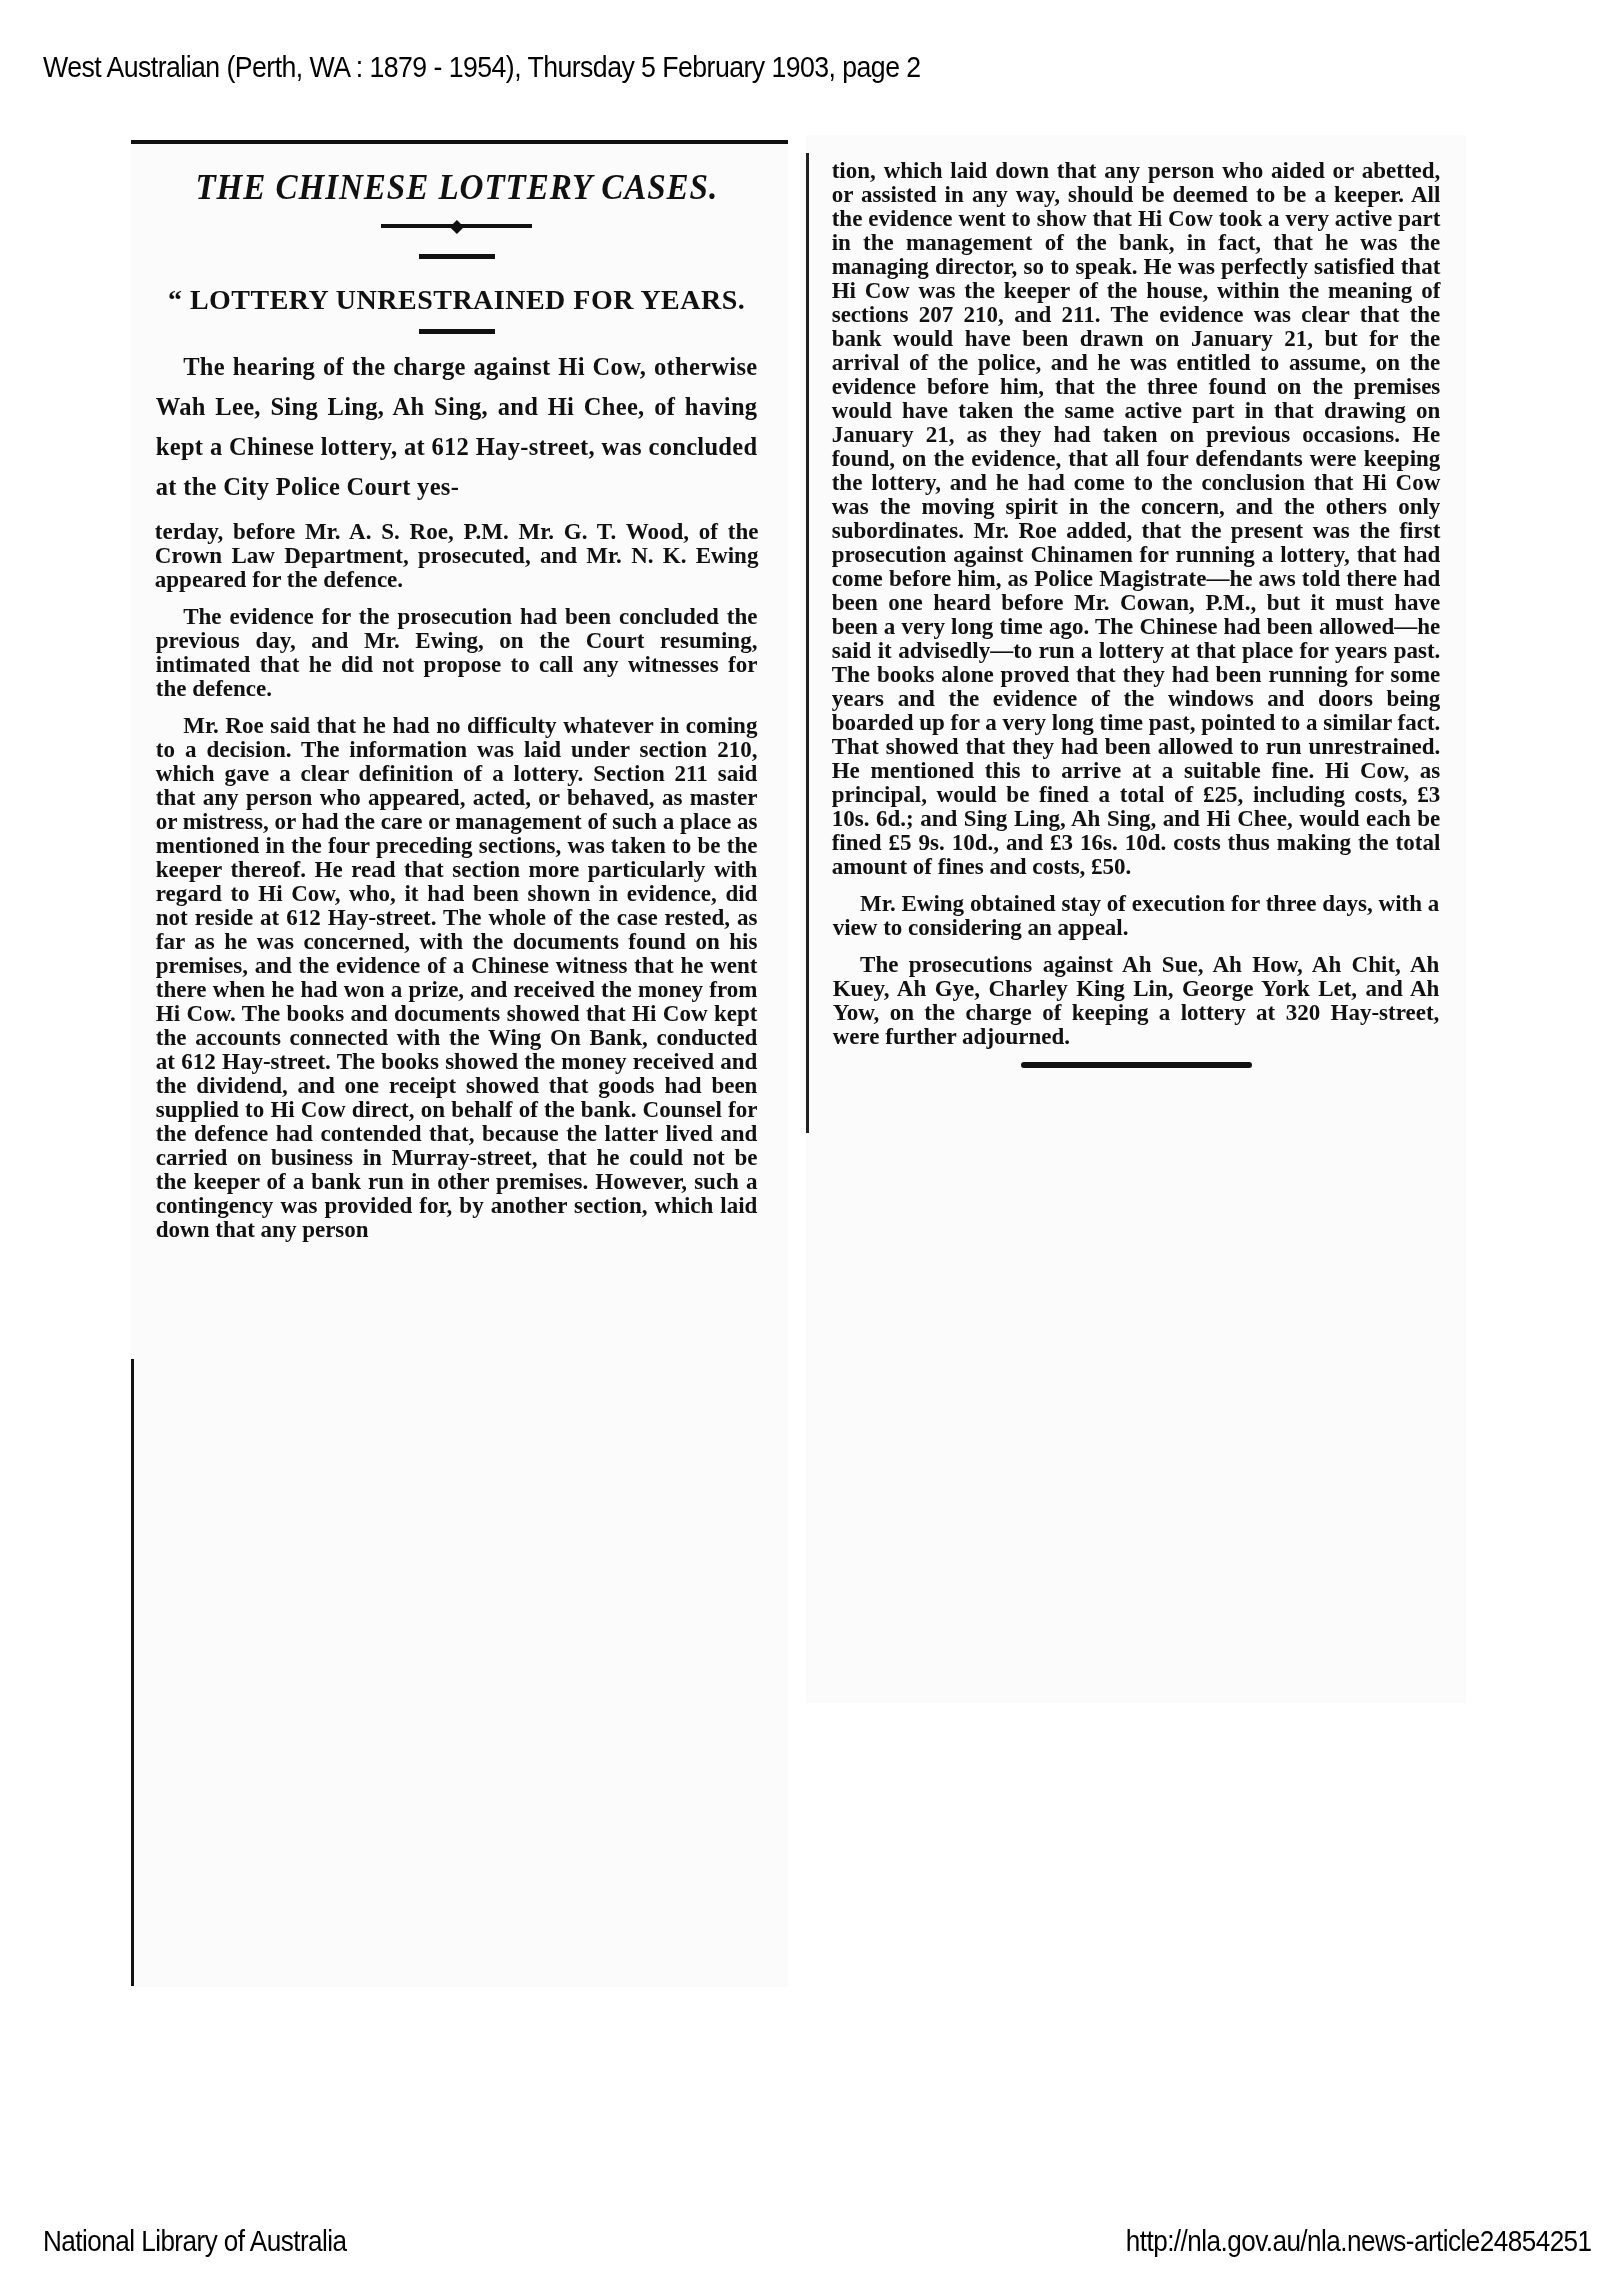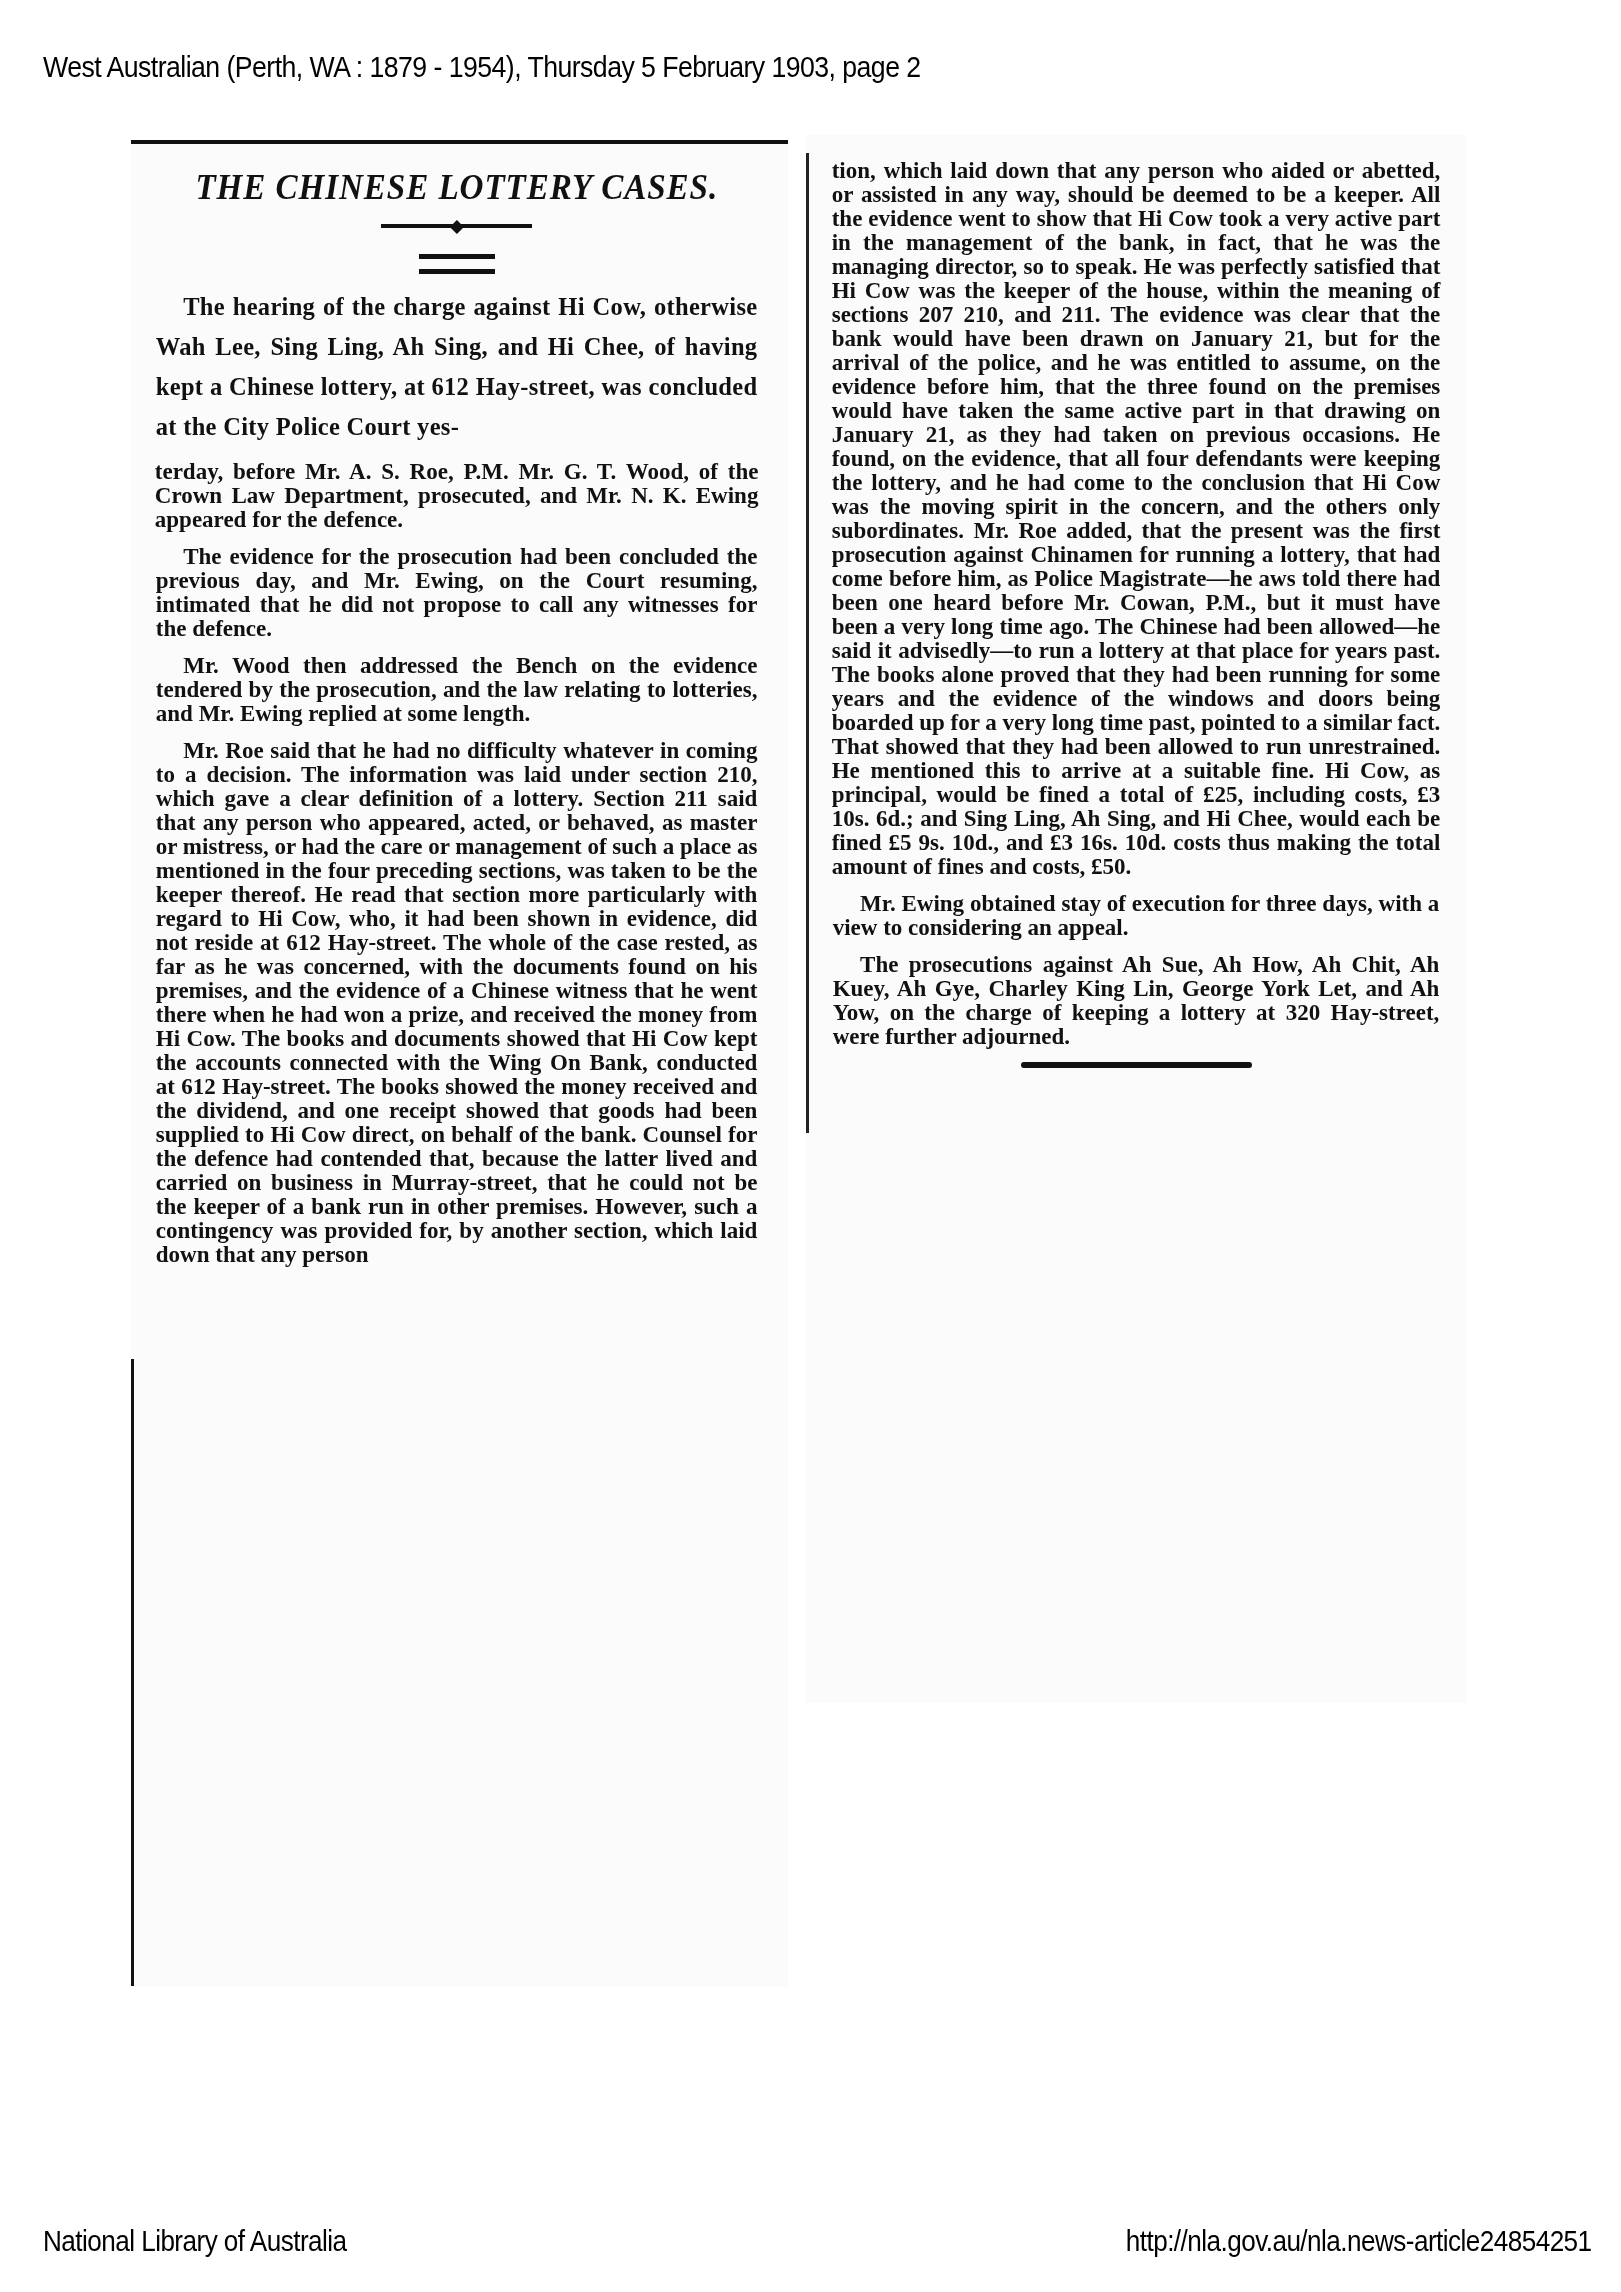--- a/index.html
+++ b/index.html
@@ -37,25 +37,25 @@
 <div class="page-header">West Australian (Perth, WA : 1879 - 1954), Thursday 5 February 1903, page 2</div>
 
 <div class="clip clip-left">
   <div class="col">
     <div class="headline">THE CHINESE LOTTERY CASES.</div>
     <div class="rule-diamond">
       <div class="bar"></div>
       <div class="dia"></div>
     </div>
     <div class="short-rule"></div>
+    <div class="deck">“ LOTTERY UNRESTRAINED FOR YEARS.</div>
     <div class="short-rule-2"></div>
     <p class="para lead-para">The hearing of the charge against Hi Cow, otherwise Wah Lee, Sing Ling, Ah Sing, and Hi Chee, of having kept a Chinese lottery, at 612 Hay-street, was concluded at the City Police Court yes-</p>
     <p class="cont">terday, before Mr. A. S. Roe, P.M. Mr. G. T. Wood, of the Crown Law Department, prosecuted, and Mr. N. K. Ewing appeared for the defence.</p>
     <p class="para">The evidence for the prosecution had been concluded the previous day, and Mr. Ewing, on the Court resuming, intimated that he did not propose to call any witnesses for the defence.</p>
-    <p class="para">Mr. Wood then addressed the Bench on the evidence tendered by the prosecution, and the law relating to lotteries, and Mr. Ewing replied at some length.</p>
     <p class="para">Mr. Roe said that he had no difficulty whatever in coming to a decision. The information was laid under section 210, which gave a clear definition of a lottery. Section 211 said that any person who appeared, acted, or behaved, as master or mistress, or had the care or management of such a place as mentioned in the four preceding sections, was taken to be the keeper thereof. He read that section more particularly with regard to Hi Cow, who, it had been shown in evidence, did not reside at 612 Hay-street. The whole of the case rested, as far as he was concerned, with the documents found on his premises, and the evidence of a Chinese witness that he went there when he had won a prize, and received the money from Hi Cow. The books and documents showed that Hi Cow kept the accounts connected with the Wing On Bank, conducted at 612 Hay-street. The books showed the money received and the dividend, and one receipt showed that goods had been supplied to Hi Cow direct, on behalf of the bank. Counsel for the defence had contended that, because the latter lived and carried on business in Murray-street, that he could not be the keeper of a bank run in other premises. However, such a contingency was provided for, by another section, which laid down that any person</p>
   </div>
 </div>
 
 <div class="clip clip-right">
   <div class="col" style="padding-top: 11.8px;">
     <p class="cont">tion, which laid down that any person who aided or abetted, or assisted in any way, should be deemed to be a keeper. All the evidence went to show that Hi Cow took a very active part in the management of the bank, in fact, that he was the managing director, so to speak. He was perfectly satisfied that Hi Cow was the keeper of the house, within the meaning of sections 207 210, and 211. The evidence was clear that the bank would have been drawn on January 21, but for the arrival of the police, and he was entitled to assume, on the evidence before him, that the three found on the premises would have taken the same active part in that drawing on January 21, as they had taken on previous occasions. He found, on the evidence, that all four defendants were keeping the lottery, and he had come to the conclusion that Hi Cow was the moving spirit in the concern, and the others only subordinates. Mr. Roe added, that the present was the first prosecution against Chinamen for running a lottery, that had come before him, as Police Magistrate—he aws told there had been one heard before Mr. Cowan, P.M., but it must have been a very long time ago. The Chinese had been allowed—he said it advisedly—to run a lottery at that place for years past. The books alone proved that they had been running for some years and the evidence of the windows and doors being boarded up for a very long time past, pointed to a similar fact. That showed that they had been allowed to run unrestrained. He mentioned this to arrive at a suitable fine. Hi Cow, as principal, would be fined a total of £25, including costs, £3 10s. 6d.; and Sing Ling, Ah Sing, and Hi Chee, would each be fined £5 9s. 10d., and £3 16s. 10d. costs thus making the total amount of fines and costs, £50.</p>
     <p class="para">Mr. Ewing obtained stay of execution for three days, with a view to considering an appeal.</p>
     <p class="para">The prosecutions against Ah Sue, Ah How, Ah Chit, Ah Kuey, Ah Gye, Charley King Lin, George York Let, and Ah Yow, on the charge of keeping a lottery at 320 Hay-street, were further adjourned.</p>
     <div class="end-rule"></div>

